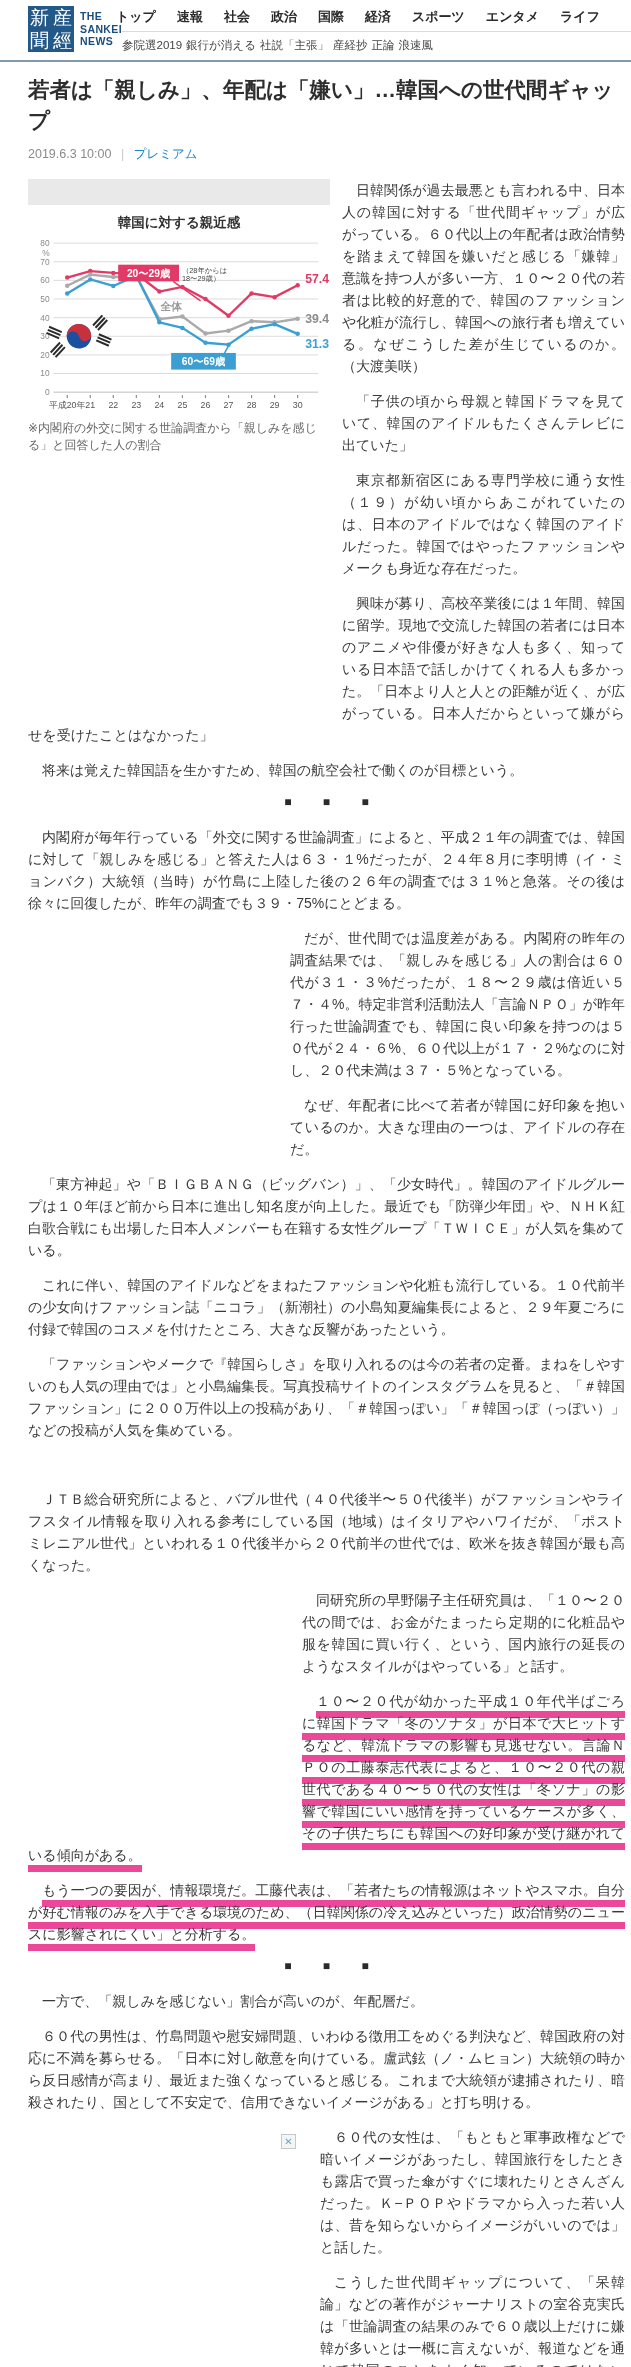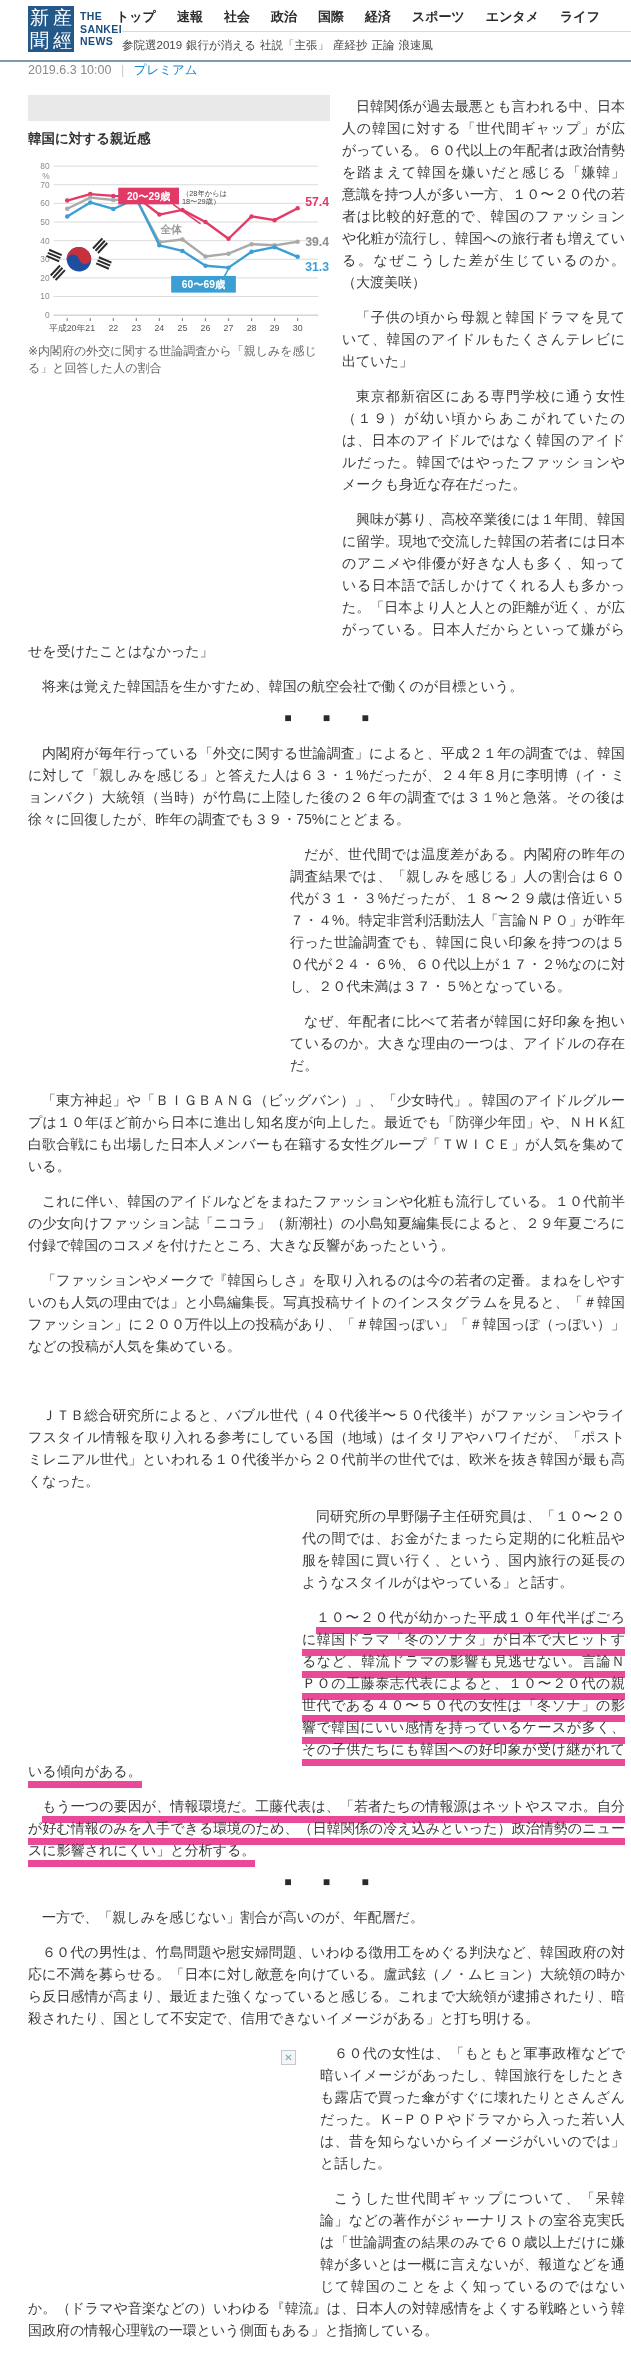--- a/index.html
+++ b/index.html
@@ -23,21 +23,21 @@
   
   .container { padding:0 6px 30px 28px; }
   .article-title { font-size:21.5px; font-weight:bold; color:#2e2e2e; line-height:1.42; margin:13px 0 10px; }
   .meta { font-size:12.5px; margin-bottom:16px; }
   .meta .date { color:#8a8a8a; }
   .meta .sep { color:#c9c9c9; margin:0 6px; }
   .meta .premium { color:#1e87c8; cursor:pointer; }
   
   .fig-float { float:left; width:302px; height:545px; margin-right:12px; }
   .fig-adbar { height:26px; background:#e9e9e9; margin-bottom:9px; }
-  .fig-title { font-size:13.5px; font-weight:bold; color:#333; margin-bottom:10px; }
+  .fig-title { text-align:center; font-size:13.5px; font-weight:bold; color:#333; margin-bottom:3px; }
   .fig-note { font-size:12px; color:#666; margin-top:2px; }
   
   .para { font-size:14px; line-height:22px; margin-bottom:13px; text-indent:1em; text-align:justify; }
   .clear { clear:both; }
   .divider { clear:both; text-align:center; font-size:12px; color:#2b2b2b; letter-spacing:14px; margin:14px 0 17px; text-indent:14px; }
   .ad-slot-a { float:left; width:252px; height:218px; margin-right:10px; }
   .ad-slot-b { float:left; width:264px; height:238px; margin-right:10px; }
   .ad-slot-c { float:left; width:282px; height:242px; margin-right:10px; display:flex; justify-content:flex-end; align-items:flex-start; padding:8px 14px 0 0; }
   .ad-gap { clear:both; height:34px; }
   .red-ul { border-bottom:7px solid #ec4899; padding-bottom:2px; }
@@ -77,20 +77,21 @@
     <span>参院選2019</span>
     <span>銀行が消える</span>
     <span>社説「主張」</span>
     <span>産経抄</span>
     <span>正論</span>
     <span>浪速風</span>
   </nav>
 </header>
 
 <main class="container">
+  <h1 class="article-title">若者は「親しみ」、年配は「嫌い」…韓国への世代間ギャップ</h1>
 
   <div class="meta">
     <span class="date">2019.6.3 10:00</span>
     <span class="sep">|</span>
     <span class="premium">プレミアム</span>
   </div>
 
   <figure class="fig-float">
     <div class="fig-adbar"></div>
     <figcaption class="fig-title">韓国に対する親近感</figcaption>

